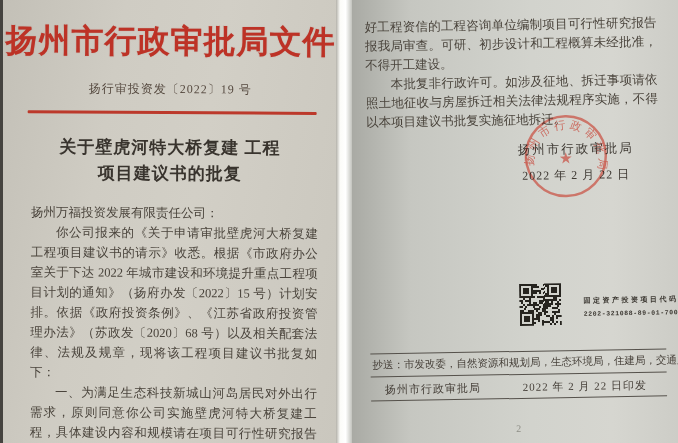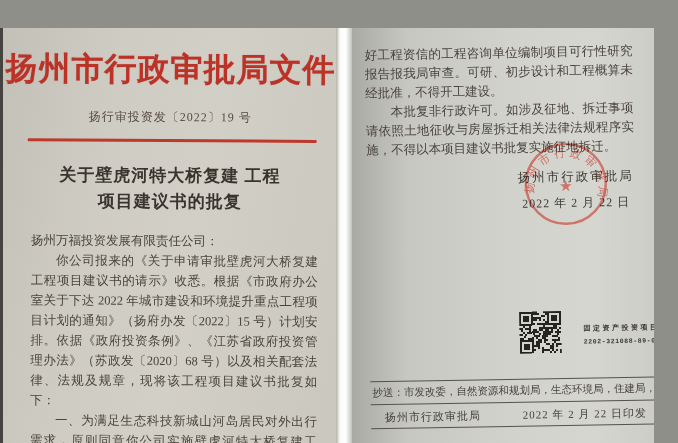--- a/index.html
+++ b/index.html
@@ -1,29 +1,29 @@
 <!DOCTYPE html>
 <html><head>
 <meta charset="utf-8">
 <style>
   html,body{margin:0;padding:0;}
   body{
     width:678px;height:443px;overflow:hidden;position:relative;
     background:#8f8f89;
     font-family:"Liberation Serif","DejaVu Serif",serif;
   }
-  .scan{position:absolute;inset:0;margin-top:28px;}
+  .scan{position:absolute;inset:0;}
   .edge-strip{position:absolute;left:0;top:0;width:3px;height:443px;background:#45433f;}
   .page{position:absolute;top:0;height:443px;overflow:hidden;}
   .page-left{
     left:3px;width:333px;
     background:linear-gradient(100deg,#c3c0b7 0%,#cfccc3 30%,#d2cfc6 55%,#cac7be 100%);
   }
   .page-right{
-    left:352px;width:302px;
+    left:352px;width:326px;
     background:linear-gradient(90deg,#a9aaa4 0%,#c6c7c1 18%,#d2d3cd 55%,#d6d6d0 80%,#cdcdc7 100%);
   }
   .gutter{position:absolute;left:336px;top:0;width:16px;height:443px;
     background:linear-gradient(90deg,#b3b1a9 0%,#fbfbf8 25%,#ffffff 60%,#c2c3bd 100%);}
   .tilt-l{position:absolute;inset:0;transform:rotate(.35deg);}
   .tilt-r{position:absolute;inset:0;transform:rotate(-1deg);}
 
   
   .agency-header{
     margin-top:20px;text-align:center;

